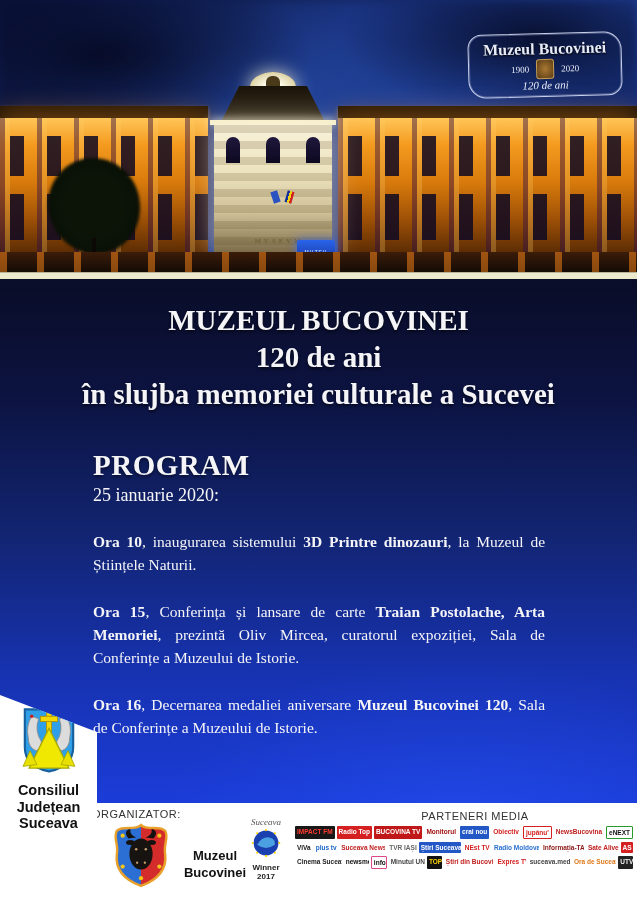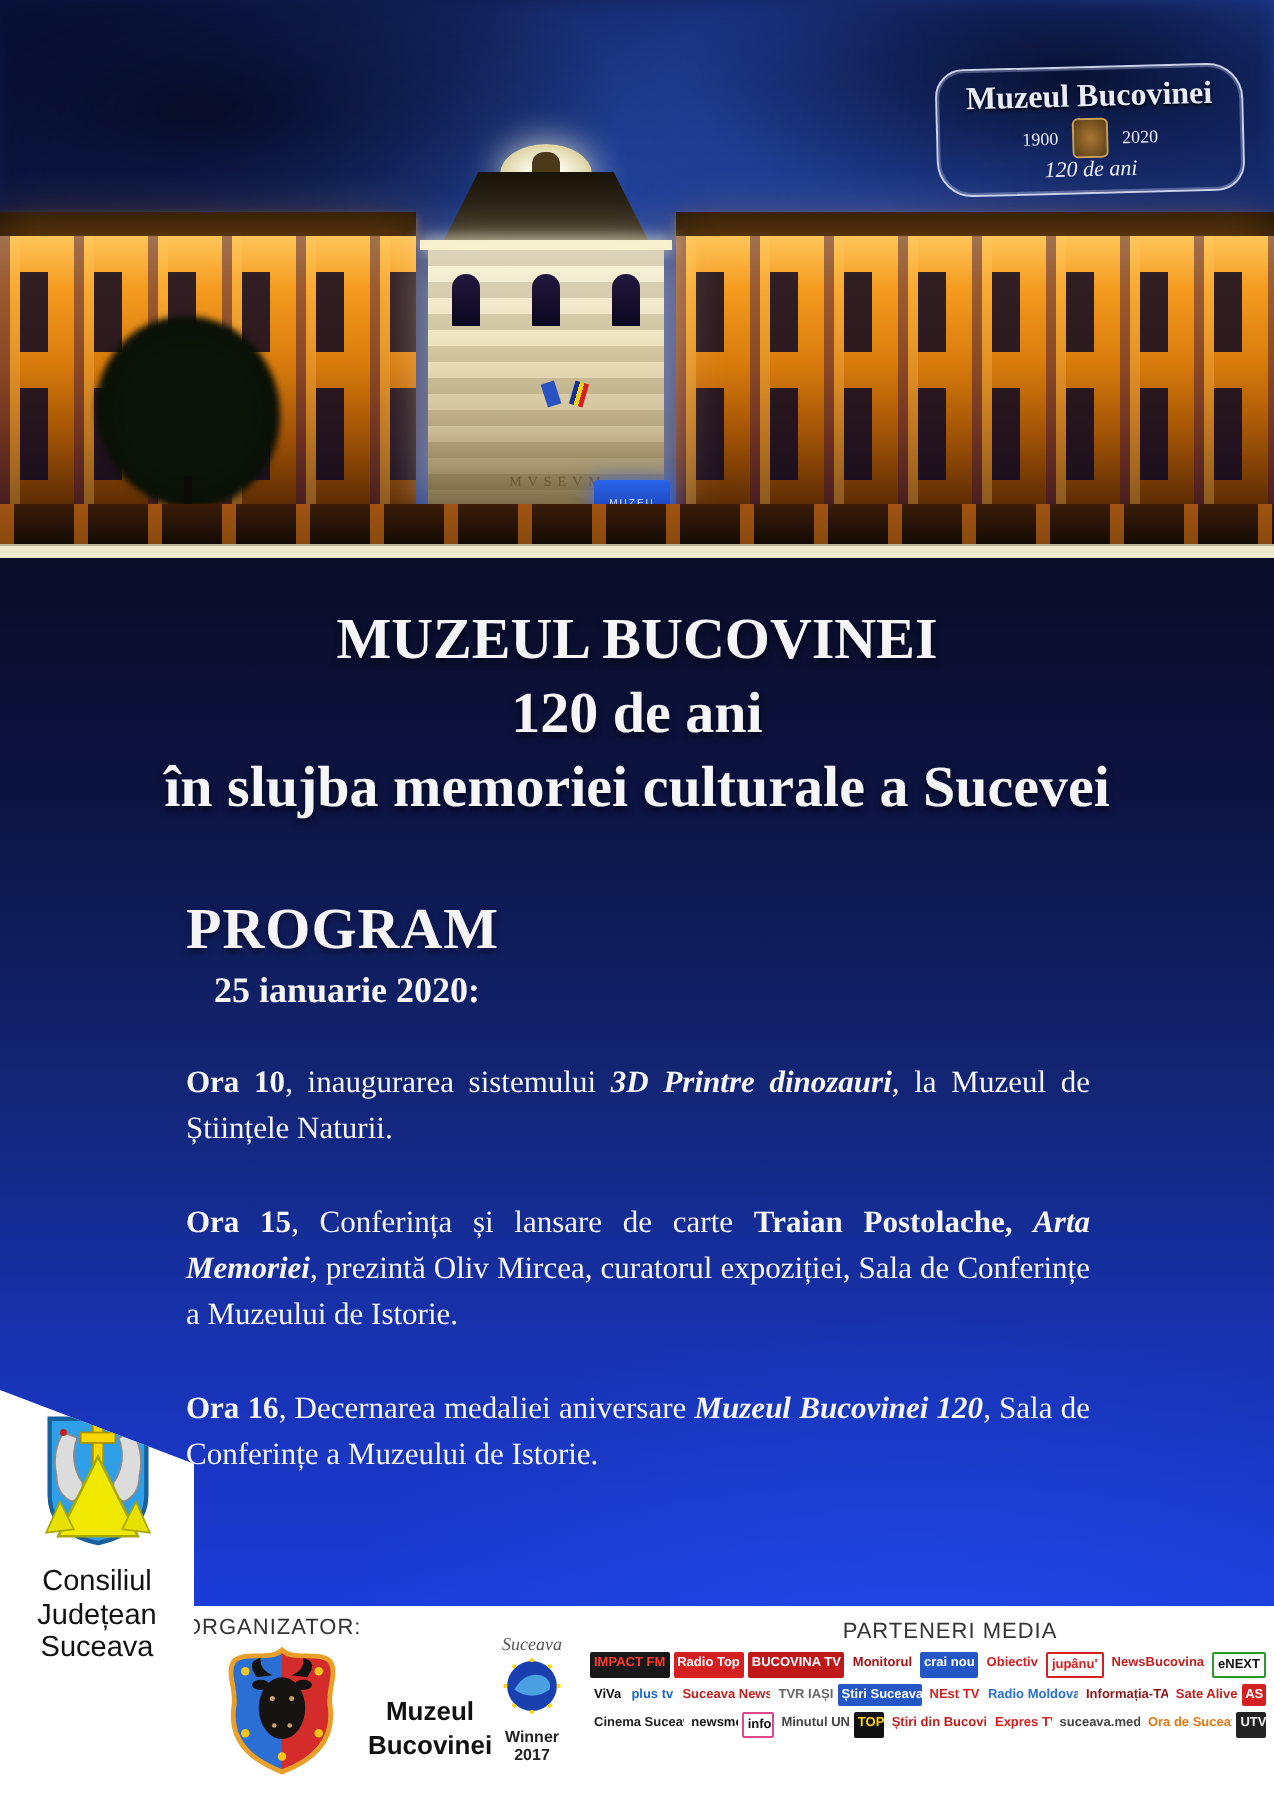--- a/index.html
+++ b/index.html
@@ -67,31 +67,31 @@
   .separator{position:absolute;left:0;top:272px;width:637px;height:7px;background:#ece8cc;border-top:1px solid #b9b59b;box-sizing:border-box;}
   
   .bluebody{position:absolute;left:0;top:279px;width:637px;height:524px;color:#f5f5f8;
     background:
       radial-gradient(ellipse 420px 240px at 72% 104%, rgba(40,90,255,.35), transparent 70%),
       linear-gradient(180deg,#0a0d28 0%,#0c1340 22%,#122470 48%,#1733b2 76%,#1b3cd8 100%);}
   .title{margin-top:23px;text-align:center;font-weight:bold;font-size:29px;line-height:37px;
     text-shadow:0 2px 3px rgba(0,0,0,.6);}
   .program{margin:36px 92px 0 93px;text-align:left;}
   .prog-head{font-weight:bold;font-size:29px;letter-spacing:.5px;text-shadow:0 2px 3px rgba(0,0,0,.5);}
-  .prog-date{font-weight:bold;font-size:18px;margin-top:3px;margin-left:14px;}
+  .prog-date{font-weight:normal;font-size:18px;margin-top:3px;}
   .prog-p{font-size:15.5px;line-height:23px;text-align:justify;margin:24px 0 0 0;}
   .seg-b{font-weight:bold;}
-  .seg-bi{font-weight:bold;font-style:italic;}
+  .seg-bi{font-weight:bold;}
   
   .funder{position:absolute;left:0;top:695px;width:97px;height:205px;background:#fff;z-index:5;
     clip-path:polygon(0 0,100% 18%,100% 100%,0 100%);text-align:center;color:#111;
     font-family:"Liberation Sans",sans-serif;}
   .funder-cap{margin-top:33px;font-size:11.5px;font-weight:bold;line-height:13.5px;}
   .funder-arms{margin-top:4px;}
-  .funder-name{font-size:14.5px;font-weight:normal;line-height:16.5px;margin-top:3px;}
+  .funder-name{font-size:14.5px;font-weight:bold;line-height:16.5px;margin-top:3px;}
   
   .bottomband{position:absolute;left:0;top:803px;width:637px;height:97px;background:#fff;
     font-family:"Liberation Sans",sans-serif;color:#333;}
   .org-label{position:absolute;left:92px;top:5px;font-size:11px;letter-spacing:.5px;}
   .bull{position:absolute;left:112px;top:19px;}
   .org-name{position:absolute;left:180px;top:44px;width:70px;font-size:13px;font-weight:bold;color:#111;
     line-height:17px;text-align:center;}
   .award{position:absolute;left:240px;top:14px;width:52px;text-align:center;}
   .award-top{font-style:italic;font-size:9px;color:#555;font-family:"Liberation Serif",serif;}
   .award-bottom{font-size:8px;font-weight:bold;color:#222;line-height:9px;text-align:center;}

